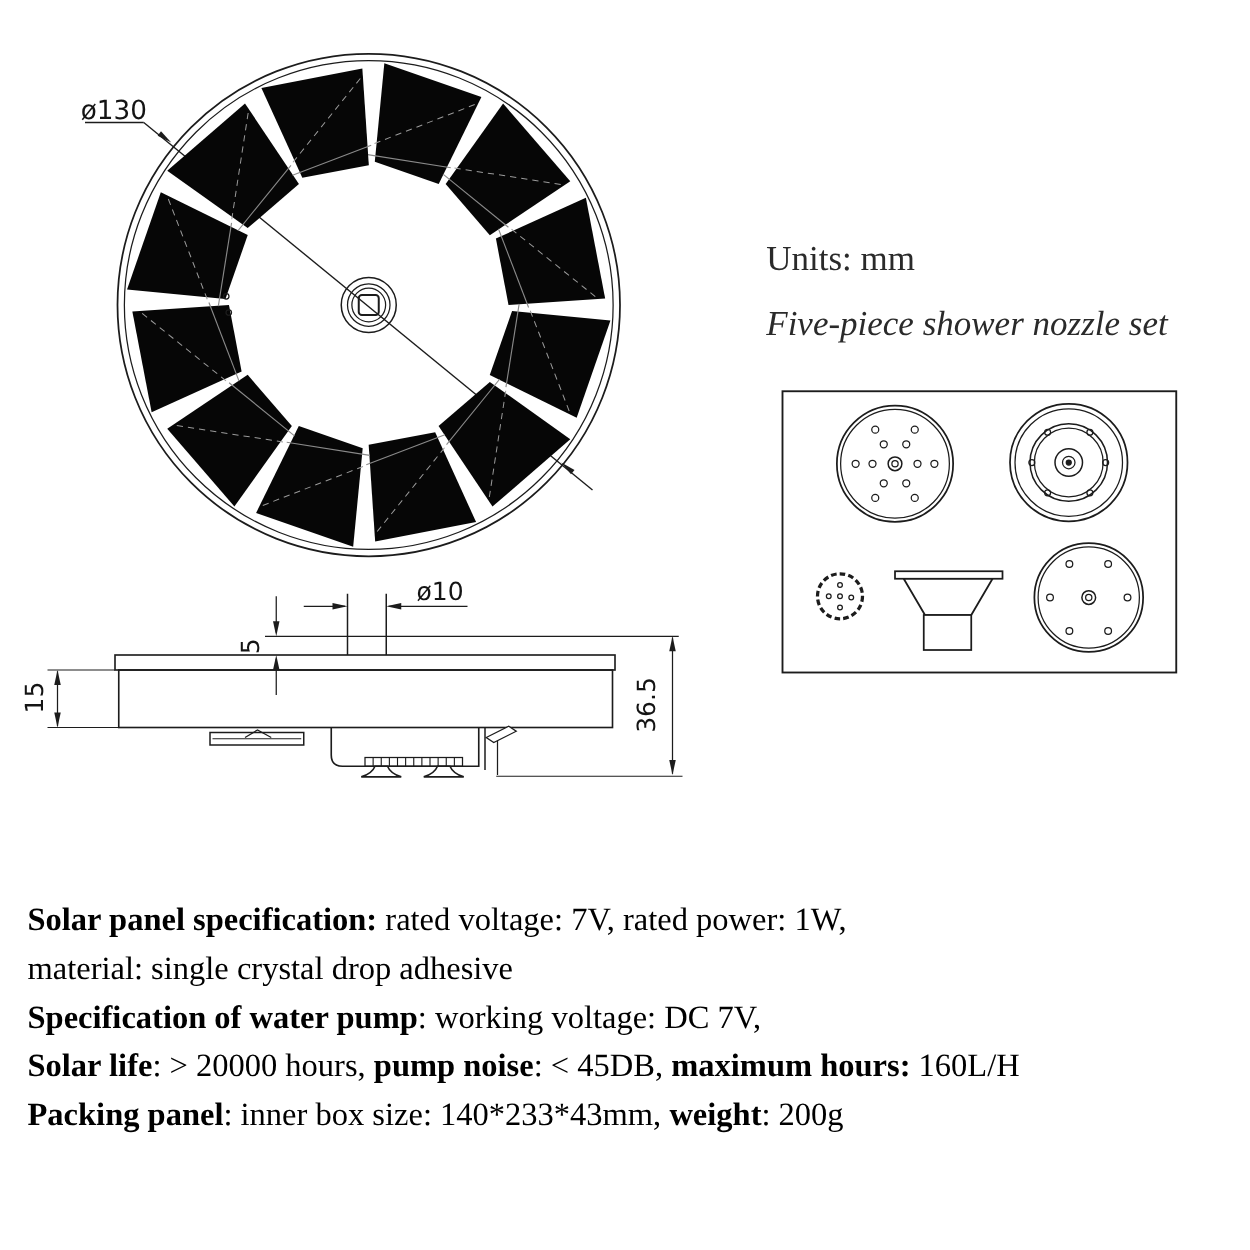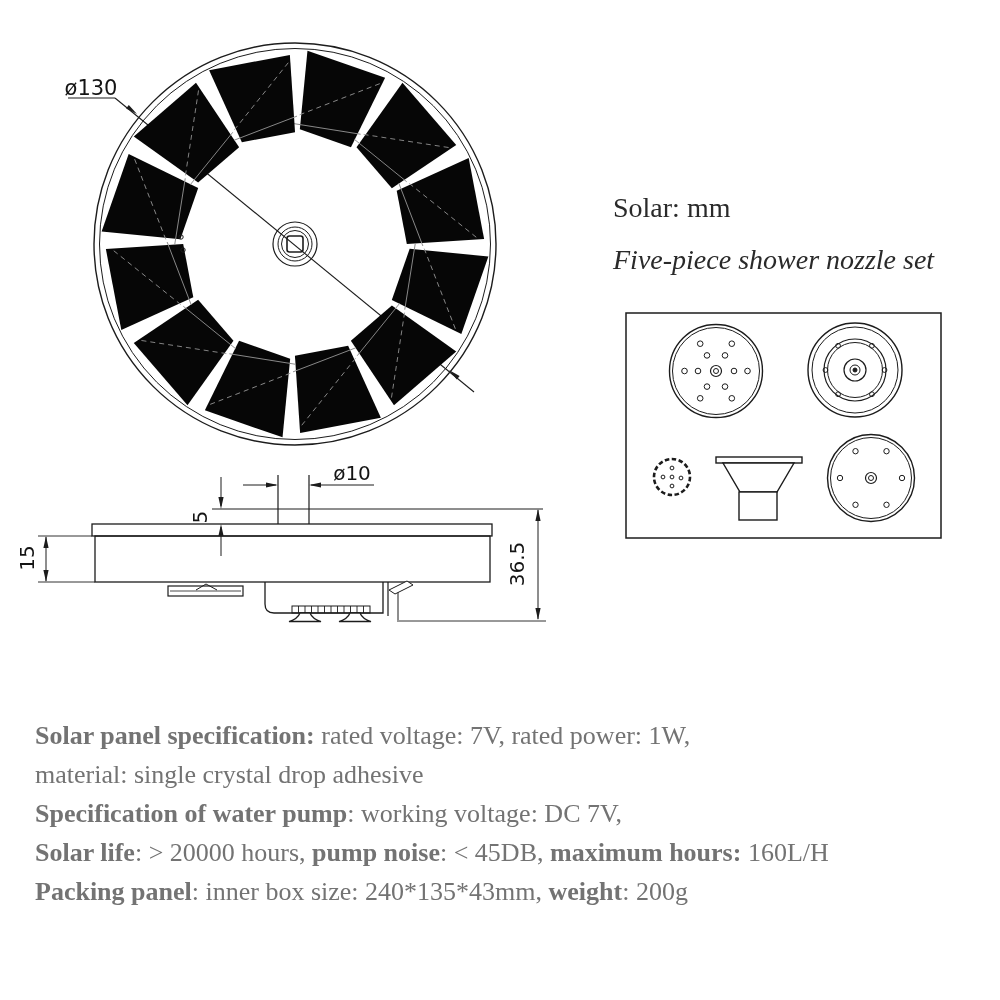--- a/index.html
+++ b/index.html
@@ -3,21 +3,21 @@
 <meta charset="utf-8">
 <style>
   html,body{margin:0;padding:0;background:#fff;}
   .sheet{position:relative;width:1000px;height:956px;background:#ffffff;overflow:hidden;
          font-family:"Liberation Serif", serif;color:#1b1b1b;}
   .sheet svg{position:absolute;left:0;top:0;}
   .dimtext{font-family:"DejaVu Sans", sans-serif;fill:#141414;}
   .right-note{position:absolute;left:613px;font-size:28px;color:#2a2a2a;white-space:nowrap;}
   .units{top:192px;}
   .nozzle-title{top:244px;font-style:italic;}
-  .specs{position:absolute;left:35px;top:716px;font-size:26px;line-height:39px;color:#737373;
+  .specs{position:absolute;left:22px;top:716px;font-size:26px;line-height:39px;color:#000000;
          width:920px;}
   .specs p{margin:0;padding:0;white-space:nowrap;}
   .specs b{font-weight:bold;}
   .scan-edge{position:absolute;left:0;top:995px;width:1000px;height:3px;background:#d7d7d7;}
 </style>
 </head>
 <body>
 
 <div class="sheet">
 
@@ -243,25 +243,25 @@
             <circle cx="886.5" cy="451.2" r="2.7"></circle>
         <circle cx="855.5" cy="451.2" r="2.7"></circle>
             <circle cx="840" cy="478" r="2.7"></circle>
         <circle cx="855.5" cy="504.8" r="2.7"></circle>
             <circle cx="886.5" cy="504.8" r="2.7"></circle>
       </g>
     </g>
   </g>
 </svg>
 
-<div class="right-note units">Solar: mm</div>
+<div class="right-note units">Units: mm</div>
 <div class="right-note nozzle-title">Five-piece shower nozzle set</div>
 
 <div class="specs">
   <p><b>Solar panel specification:</b><span> rated voltage: 7V, rated power: 1W,</span></p>
   <p><span>material: single crystal drop adhesive</span></p>
   <p><b>Specification of water pump</b><span>: working voltage: DC 7V,</span></p>
   <p><b>Solar life</b><span>: &gt; 20000 hours, </span><b>pump noise</b><span>: &lt; 45DB, </span><b>maximum hours:</b><span> 160L/H</span></p>
-  <p><b>Packing panel</b><span>: inner box size: 240*135*43mm, </span><b>weight</b><span>: 200g</span></p>
+  <p><b>Packing panel</b><span>: inner box size: 140*233*43mm, </span><b>weight</b><span>: 200g</span></p>
 </div>
 
 <div class="scan-edge"></div>
 </div>
 
 </body></html>

